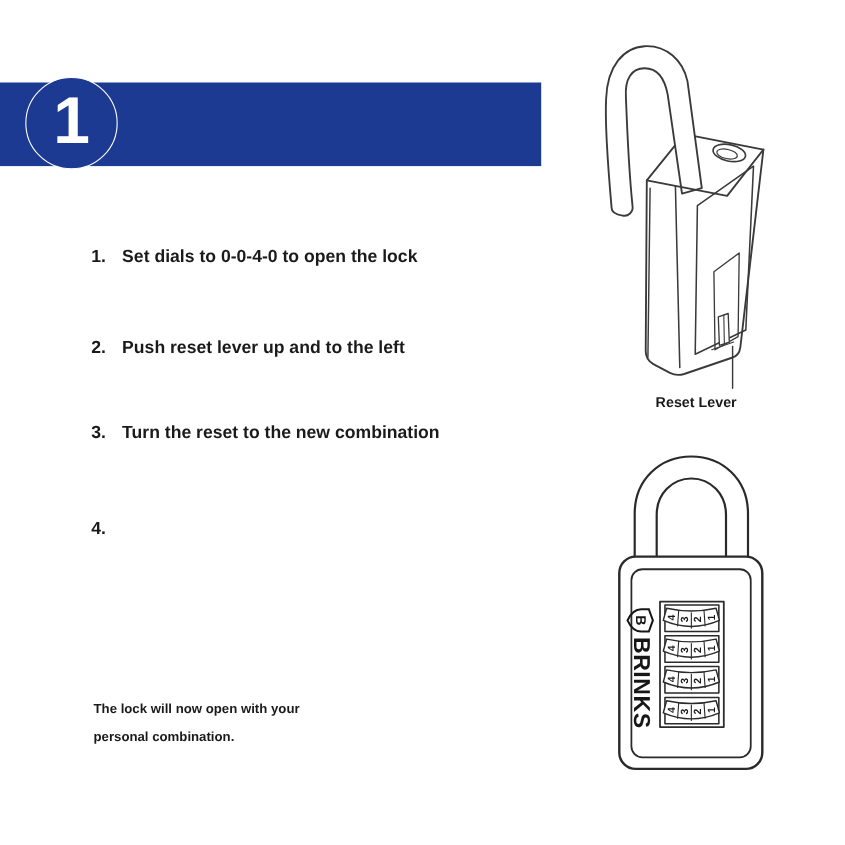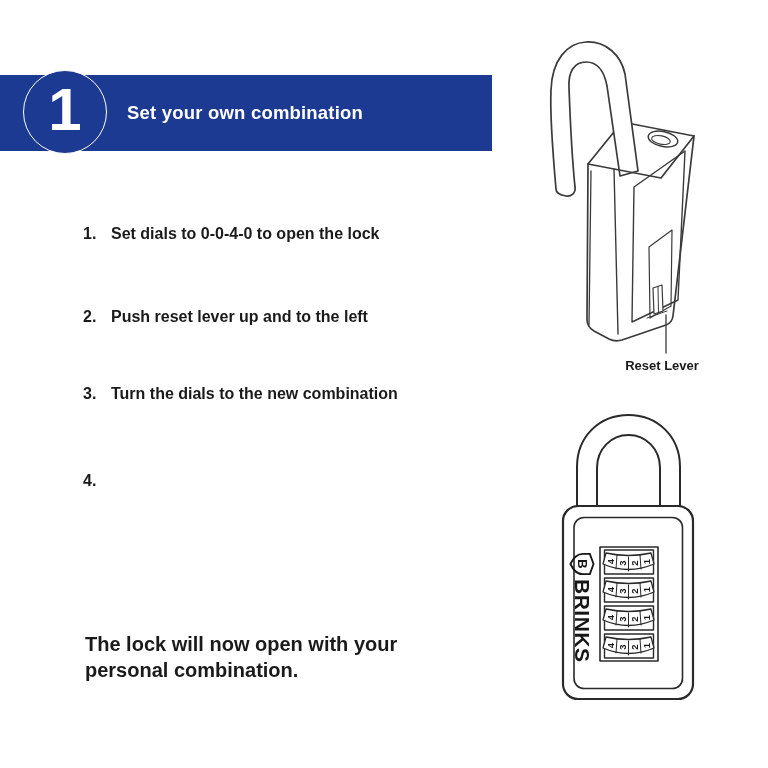--- a/index.html
+++ b/index.html
@@ -25,61 +25,60 @@
     margin:0 0 0 127px;color:#ffffff;font-size:18.5px;font-weight:700;letter-spacing:.2px;
   }
   
   .step{
     position:absolute;left:83px;display:flex;font-size:16px;font-weight:700;
     line-height:25px;white-space:pre-line;
   }
   .step .num{display:inline-block;width:28px;flex:none;}
   .step:nth-of-type(1){top:221px;}
   .closing{
-    position:absolute;left:85px;top:631px;font-size:20px;font-weight:700;
+    position:absolute;left:85px;top:631px;font-size:12px;font-weight:700;
     line-height:26px;white-space:pre-line;
   }
   
   svg.lockart{position:absolute;overflow:visible;}
   #top-lock{left:540px;top:30px;width:170px;height:330px;}
   #bottom-lock{left:550px;top:405px;width:150px;height:300px;}
   .reset-label{
-    position:absolute;left:596px;top:358px;width:132px;text-align:center;
+    position:absolute;left:596px;top:358px;width:132px;
     font-size:13px;font-weight:700;color:#1a1a1a;
   }
   .brand{
     position:absolute;left:566px;top:552px;width:118px;height:32px;
     transform-origin:0 0;transform:rotate(90deg) translateY(-32px);
     display:flex;align-items:center;gap:3px;
   }
   .brand .word{font-size:21px;font-weight:800;letter-spacing:.5px;color:#161616;}
 </style>
 </head>
 <body>
 
 <div class="page">
 
   <div class="banner" style="background: rgb(28, 58, 145);">
     <div class="step-circle" style="background: rgb(28, 58, 145);">
       <span>1</span>
     </div>
-    <h1>Set your own combination</h1>
   </div>
 
   <div class="step" style="top:221px">
     <span class="num">1.</span>
     <span>Set dials to 0-0-4-0 to open the lock</span>
   </div>
   <div class="step" style="top:304px">
     <span class="num">2.</span>
     <span>Push reset lever up and to the left</span>
   </div>
   <div class="step" style="top:381px">
     <span class="num">3.</span>
-    <span>Turn the dials to the new combination</span>
+    <span>Turn the reset to the new combination</span>
   </div>
   <div class="step" style="top:468px">
     <span class="num">4.</span>
   </div>
 
   <div class="closing">The lock will now open with your
 personal combination.</div>
 
   <svg id="top-lock" class="lockart" viewBox="540 30 170 330" fill="none" stroke="#3a3a3a" stroke-width="1.7" stroke-linejoin="round" stroke-linecap="round">
 

